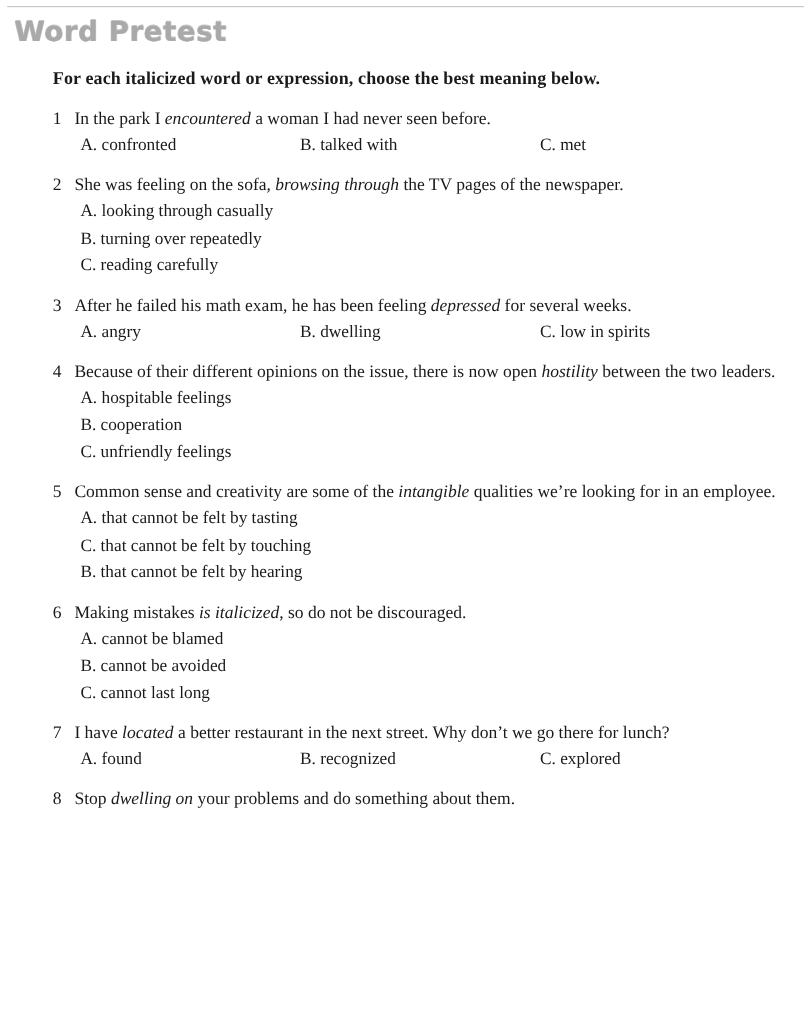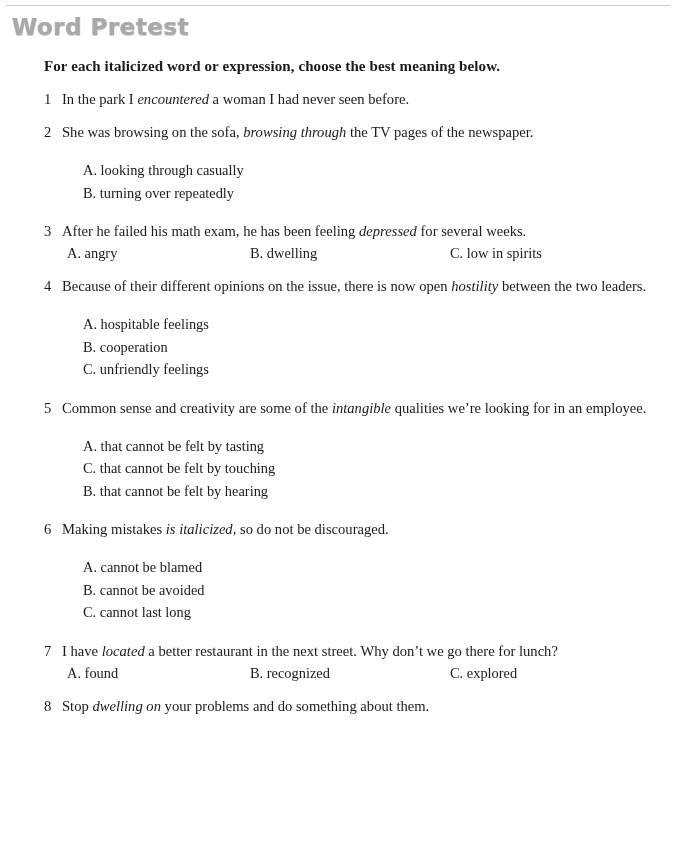--- a/index.html
+++ b/index.html
@@ -82,21 +82,21 @@
     font-size: 14.6px;
   }
   .q-stem {
     display: block;
   }
   .q-stem em {
     font-style: italic;
   }
   
   .options-stacked {
-    margin: 16px;
+    margin: 0;
     padding: 0 0 0 23px;
     list-style: none;
   }
   .options-stacked li {
     font-size: 14.4px;
     line-height: 22.5px;
     white-space: nowrap;
   }
   
   .options-row {
@@ -125,29 +125,35 @@
   <div class="doc-title">Word Pretest</div>
 
   <div class="instruction">For each italicized word or expression, choose the best meaning below.</div>
 
   <div class="questions" id="questions-container">
       <div class="question">
         <div class="q-head">
           <span class="q-num">1</span>
           <span class="q-stem"><span>In the park I </span><em>encountered</em><span> a woman I had never seen before.</span></span>
         </div>
+        <div class="options-row">
+          <span class="opt opt-a">A. confronted</span>
+          <span class="opt opt-b">B. talked with</span>
+          <span class="opt opt-c">C. met</span>
+        </div>
       </div>
       <div class="question">
         <div class="q-head">
           <span class="q-num">2</span>
-          <span class="q-stem"><span>She was browsing on the sofa, </span><em>browsing through</em><span> the TV pages of the newspaper.</span></span>
+          <span class="q-stem"><span>She was feeling on the sofa, </span><em>browsing through</em><span> the TV pages of the newspaper.</span></span>
         </div>
         <ul class="options-stacked">
           <li>A. looking through casually</li>
           <li>B. turning over repeatedly</li>
+          <li>C. reading carefully</li>
         </ul>
       </div>
       <div class="question">
         <div class="q-head">
           <span class="q-num">3</span>
           <span class="q-stem"><span>After he failed his math exam, he has been feeling </span><em>depressed</em><span> for several weeks.</span></span>
         </div>
         <div class="options-row">
           <span class="opt opt-a">A. angry</span>
           <span class="opt opt-b">B. dwelling</span>

